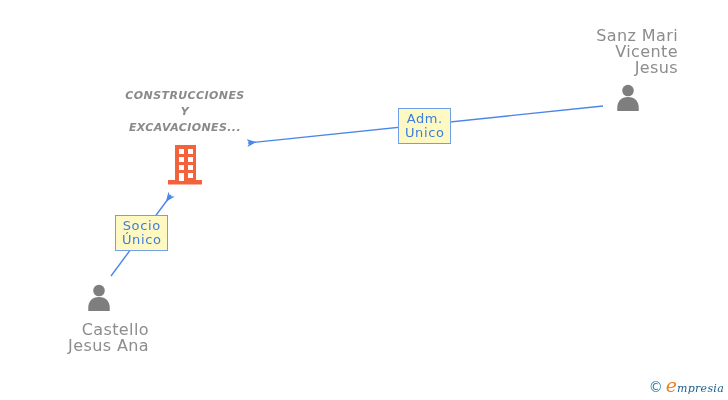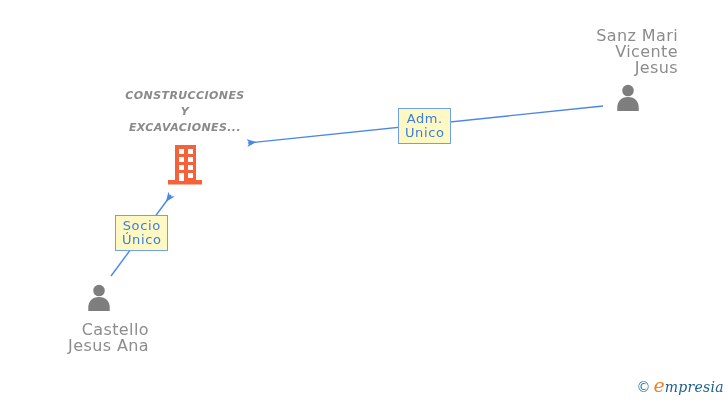--- a/index.html
+++ b/index.html
@@ -43,21 +43,21 @@
     color:#2b7fa8;font-size:14px;line-height:14px;
   }
   .logo .brand{
     font-family:"DejaVu Serif","Liberation Serif",serif;
     font-style:italic;
   }
   .logo .brand-e{
     color:#f08226;font-size:19px;line-height:16px;
   }
   .logo .brand-rest{
-    color:#1b5e8c;font-size:14px;letter-spacing:0.3px;
+    color:#1b5e8c;font-size:11px;letter-spacing:0.3px;
   }
 </style>
 </head>
 <body>
 
 <div class="canvas">
 
   <svg class="edges" width="728" height="400" viewBox="0 0 728 400">
     <defs>
       <marker id="arrow" markerUnits="userSpaceOnUse" markerWidth="10" markerHeight="9" refX="9" refY="4.5" orient="auto">

